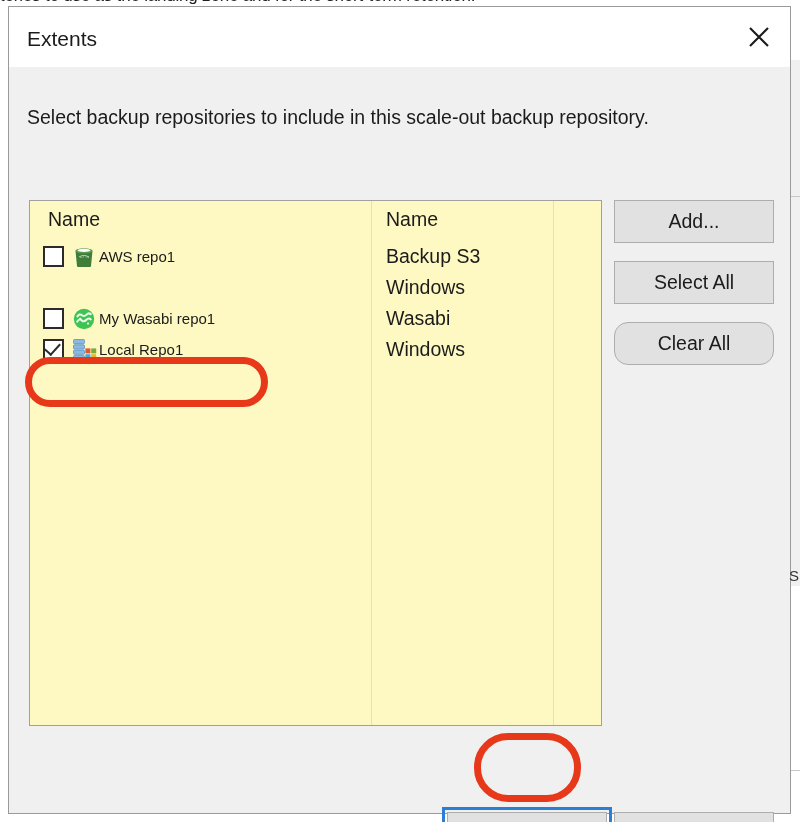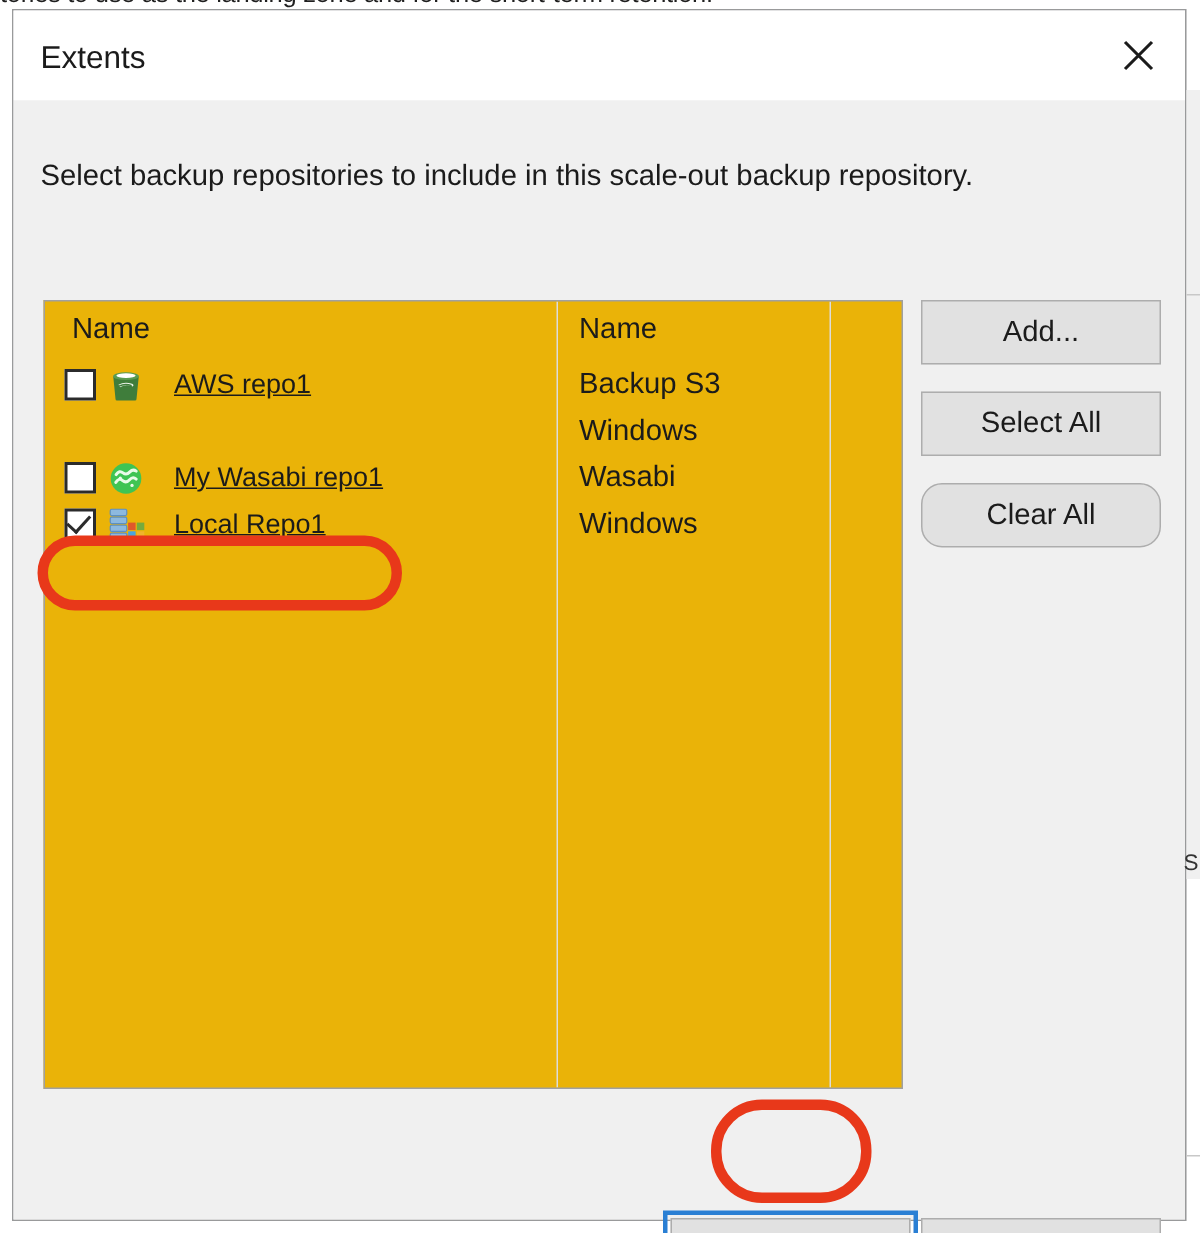--- a/index.html
+++ b/index.html
@@ -96,21 +96,21 @@
     color: #1b1b1b;
   }
 
   
   .listbox {
     position: absolute;
     left: 20px;
     top: 133px;
     width: 573px;
     height: 526px;
-    background: #eab308;
+    background: #fef9c3;
     border: 1px solid #a0a0a0;
     box-sizing: border-box;
     overflow: hidden;
   }
   .col-sep {
     position: absolute;
     top: 0; bottom: 0;
     width: 1px;
     background: #dcdcdc;
   }
@@ -155,25 +155,24 @@
     position: absolute;
     left: 356px;
     top: 0;
     height: 31px;
     display: flex;
     align-items: center;
     font-size: 19.5px;
     color: #1b1b1b;
   }
   .row-label {
-    font-size: 18px;
-    color: #1b1b1b;
-    margin-left: 19px;
+    font-size: 15px;
+    color: #1b1b1b;
+    margin-left: 2px;
     white-space: nowrap;
-    text-decoration: underline;
   }
 
   
   .cb {
     width: 21px;
     height: 21px;
     border: 2px solid #2b2b2b;
     background: #ffffff;
     box-sizing: border-box;
     position: relative;

